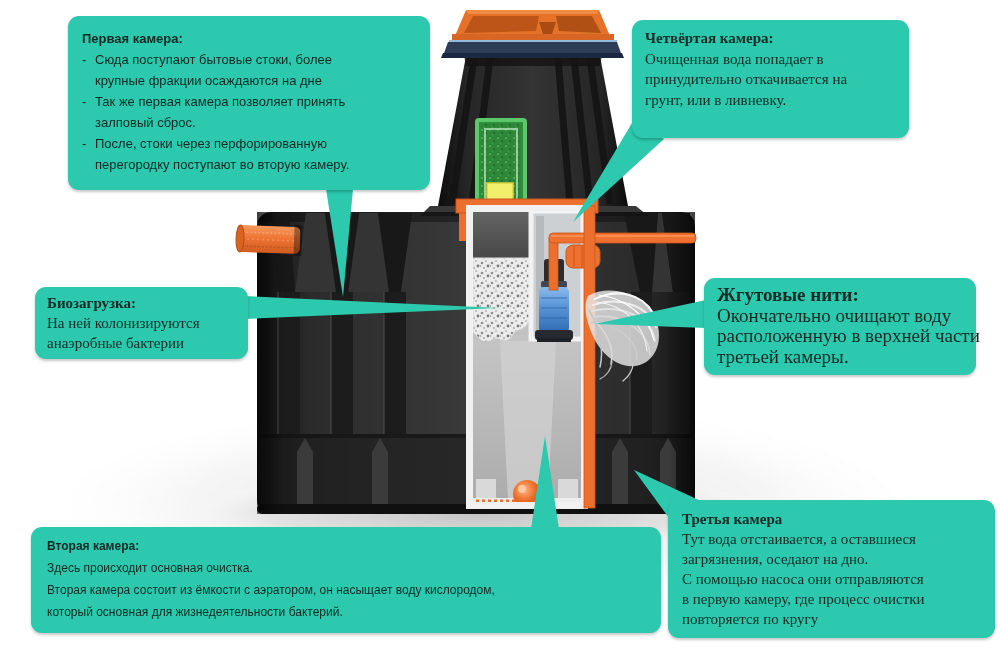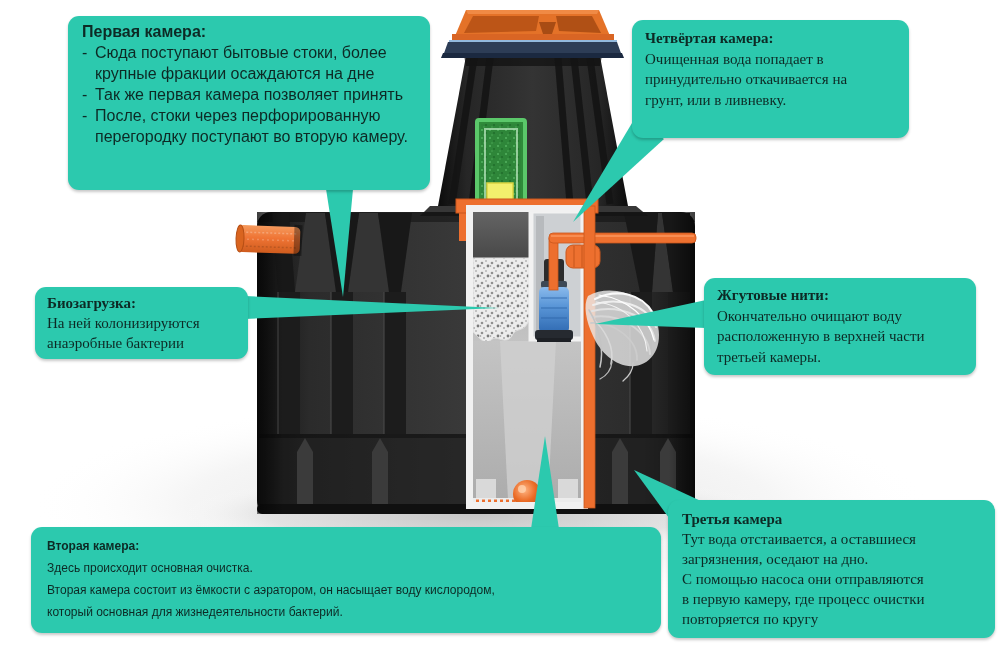--- a/index.html
+++ b/index.html
@@ -7,31 +7,31 @@
          font-family:"Liberation Sans",sans-serif;}
   svg.scene{position:absolute;left:0;top:0;width:1000px;height:664px;}
 
   .co{position:absolute;background:#2cc9ae;color:#0d2a25;border-radius:11px;
       box-shadow:0 2px 3px rgba(0,0,0,.22);box-sizing:border-box;z-index:5;}
   .co .t{font-weight:bold;}
   .ln{white-space:nowrap;}
   .dashm{display:inline-block;width:13px;}
   .ind{padding-left:13px;}
 
-  .co-first{left:68px;top:16px;width:362px;height:174px;padding:5px 14px;
-            font-size:16px;line-height:21px;}
+  .co-first{left:68px;top:16px;width:362px;height:174px;padding:12px 14px;
+            font-size:13px;line-height:21px;}
   .co-second{left:31px;top:527px;width:630px;height:106px;padding:8px 16px;
             font-size:12px;line-height:22px;}
   .co-fourth,.co-bio,.co-fibers,.co-third{font-family:Liberation Serif, serif;}
   .co-fourth{left:632px;top:20px;width:277px;height:118px;padding:8px 13px;
             font-size:15px;line-height:20.5px;}
   .co-bio{left:35px;top:287px;width:213px;height:72px;padding:6px 12px;
             font-size:15px;line-height:20px;}
   .co-fibers{left:704px;top:278px;width:272px;height:97px;padding:7px 13px;
-            font-size:15px;line-height:20.5px;}
+            font-size:19px;line-height:20.5px;}
   .co-third{left:668px;top:500px;width:327px;height:138px;padding:9px 14px;
             font-size:15px;line-height:20px;}
 </style>
 </head>
 <body>
 
 <div id="stage">
 
   <svg class="scene" viewBox="0 0 1000 664">
     <defs>
@@ -260,20 +260,21 @@
       <polygon points="531,529 559,529 545,436" fill="#2cc9ae"></polygon>
       <polygon points="634,470 669,518 703,502" fill="#2cc9ae"></polygon>
     </g>
   </svg>
 
   <div class="co co-first">
     <div class="t">Первая камера:</div>
     <div class="ln"><span class="dashm">-</span><span>Сюда поступают бытовые стоки, более</span></div>
     <div class="ln ind"><span>крупные фракции осаждаются на дне</span></div>
     <div class="ln"><span class="dashm">-</span><span>Так же первая камера позволяет принять</span></div>
+    <div class="ln ind"><span>залповый сброс.</span></div>
     <div class="ln"><span class="dashm">-</span><span>После, стоки через перфорированную</span></div>
     <div class="ln ind"><span>перегородку поступают во вторую камеру.</span></div>
   </div>
 
   <div class="co co-fourth">
     <div class="t">Четвёртая камера:</div>
     <div class="ln">Очищенная вода попадает в</div>
     <div class="ln">принудительно откачивается на</div>
     <div class="ln">грунт, или в ливневку.</div>
   </div>

